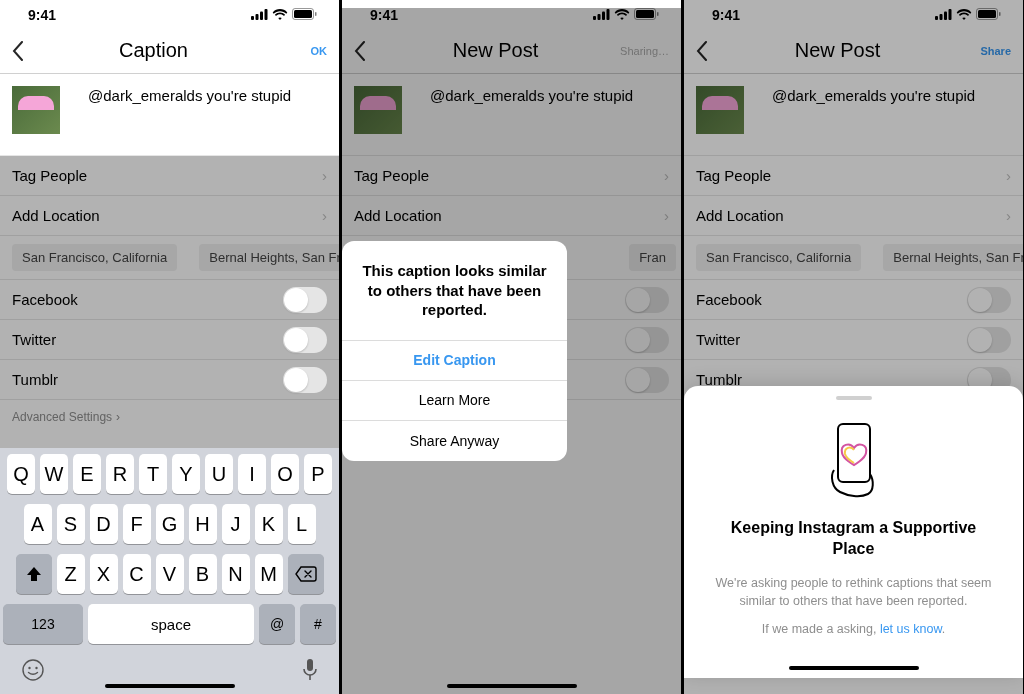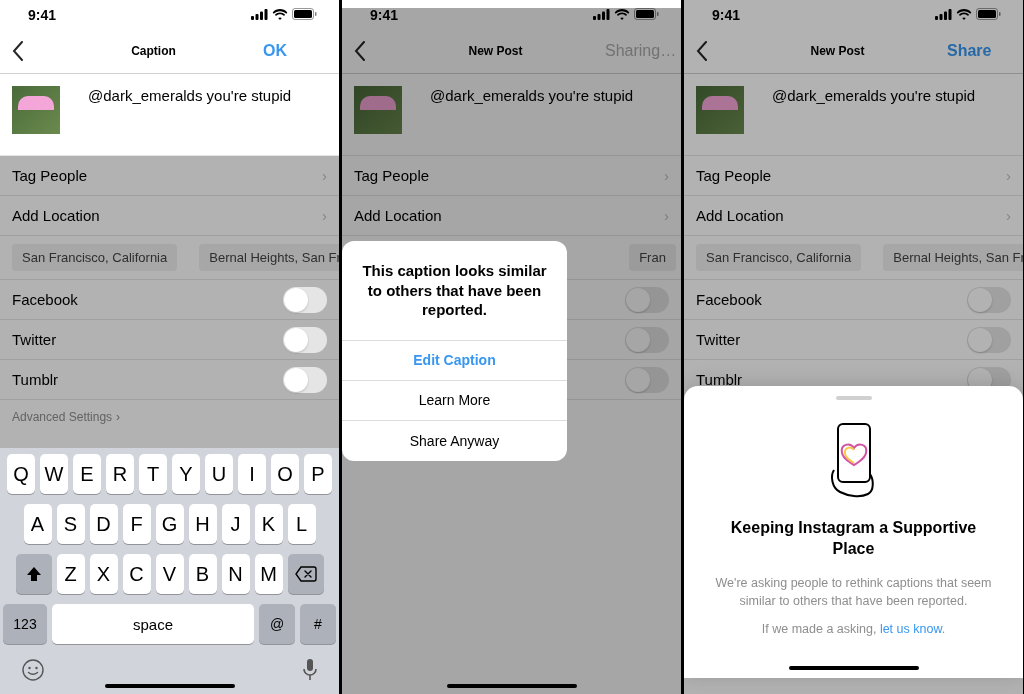--- a/index.html
+++ b/index.html
@@ -6,22 +6,22 @@
   body { background: #000; width: 1024px; height: 694px; display: flex; gap: 3px; }
   .phone { width: 339px; height: 694px; background: #fff; position: relative; overflow: hidden; display: flex; flex-direction: column; }
 
   
   .status { height: 28px; display: flex; align-items: center; justify-content: space-between; padding: 2px 22px 0 28px; font-size: 14px; font-weight: 600; }
   .status .right { display: flex; align-items: center; gap: 4px; }
 
   
   .navhdr { height: 46px; border-bottom: 0.5px solid #d0d0d0; display: flex; align-items: center; justify-content: space-between; padding: 0 12px; }
   .navhdr .back { width: 32px; display:flex;justify-content:flex-start; }
-  .navhdr .title { font-size: 12px; font-weight: 700; }
-  .navhdr .action { width: 64px; text-align: left; font-size: 16px; font-weight: 600; color: #3897f0; }
+  .navhdr .title { font-size: 20px; font-weight: 400; }
+  .navhdr .action { width: 64px; text-align: right; font-size: 11px; font-weight: 600; color: #3897f0; }
   .navhdr .action.gray { color: #b0b0b0; font-weight: 400; }
 
   
   .caption-row { display: flex; padding: 12px; gap: 28px; background: #fff; }
   .thumb { width: 48px; height: 48px; border-radius: 0; background: linear-gradient(135deg,#4a6b3a,#6b8a4e); position:relative; overflow:hidden; }
   .thumb::before { content:""; position:absolute; top:10px; left:6px; width:36px; height:14px; background:#f5a6d8; border-radius:10px 10px 0 0; }
   .caption-text { font-size: 15px; line-height: 1.3; }
   .caption-row + .blank { height: 10px; background:#fff; border-bottom: 0.5px solid #e5e5e5; }
 
   
@@ -175,21 +175,21 @@
           <div class="key">M</div>
         </span>
       <div class="key wide">
           <svg width="22" height="16" viewBox="0 0 22 16">
             <path d="M6 1 H19 A2 2 0 0 1 21 3 V13 A2 2 0 0 1 19 15 H6 L1 8 Z" fill="none" stroke="#000" stroke-width="1.4"></path>
             <path d="M10 5 L16 11 M16 5 L10 11" stroke="#000" stroke-width="1.4" stroke-linecap="round"></path>
           </svg>
         </div>
     </div>
     <div class="krow">
-      <div class="key spec" style="width:44px">123</div>
+      <div class="key spec" style="width:80px">123</div>
       <div class="key space">space</div>
       <div class="key spec" style="width:36px">@</div>
       <div class="key spec" style="width:36px">#</div>
     </div>
     <div class="kbottom">
       <span><svg width="24" height="24" viewBox="0 0 24 24">
             <circle cx="12" cy="12" r="10" fill="none" stroke="#555" stroke-width="1.4"></circle>
             <circle cx="8.5" cy="10" r="1.2" fill="#555"></circle>
             <circle cx="15.5" cy="10" r="1.2" fill="#555"></circle>
             <path d="M7.5 14.5 Q12 18 16.5 14.5" fill="none" stroke="#555" stroke-width="1.4" stroke-linecap="round"></path>

